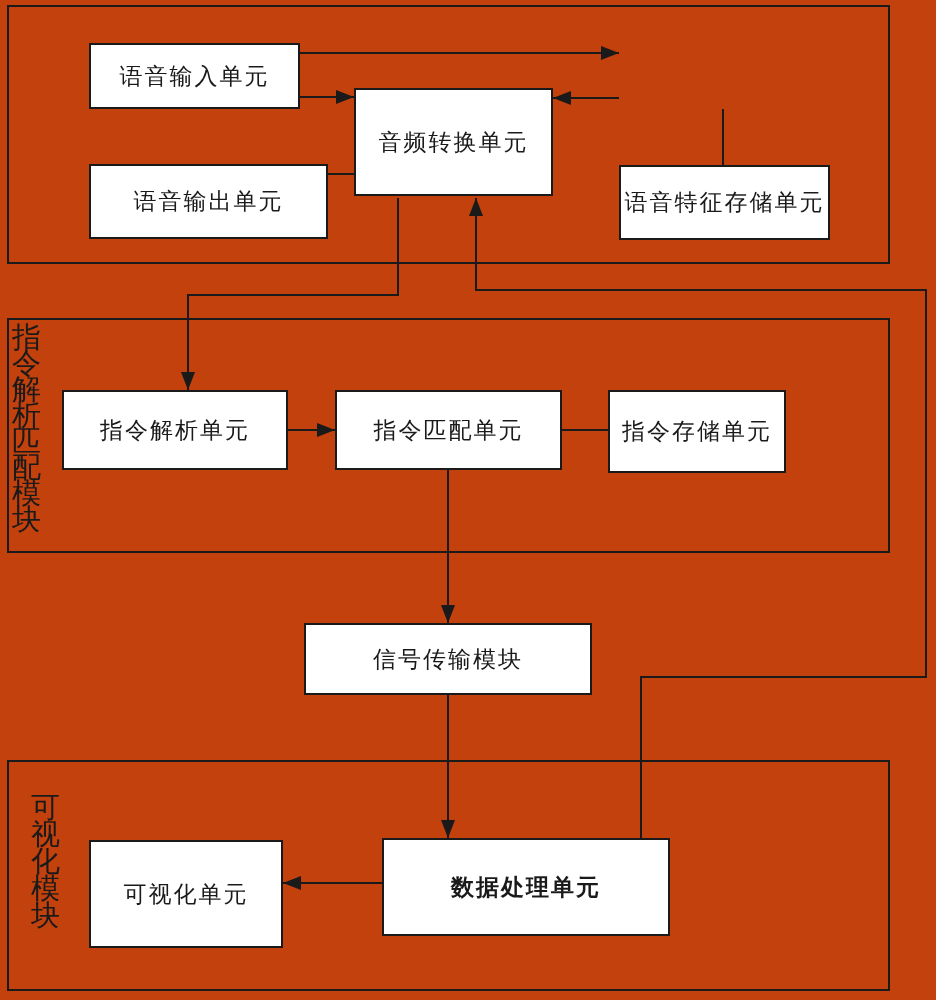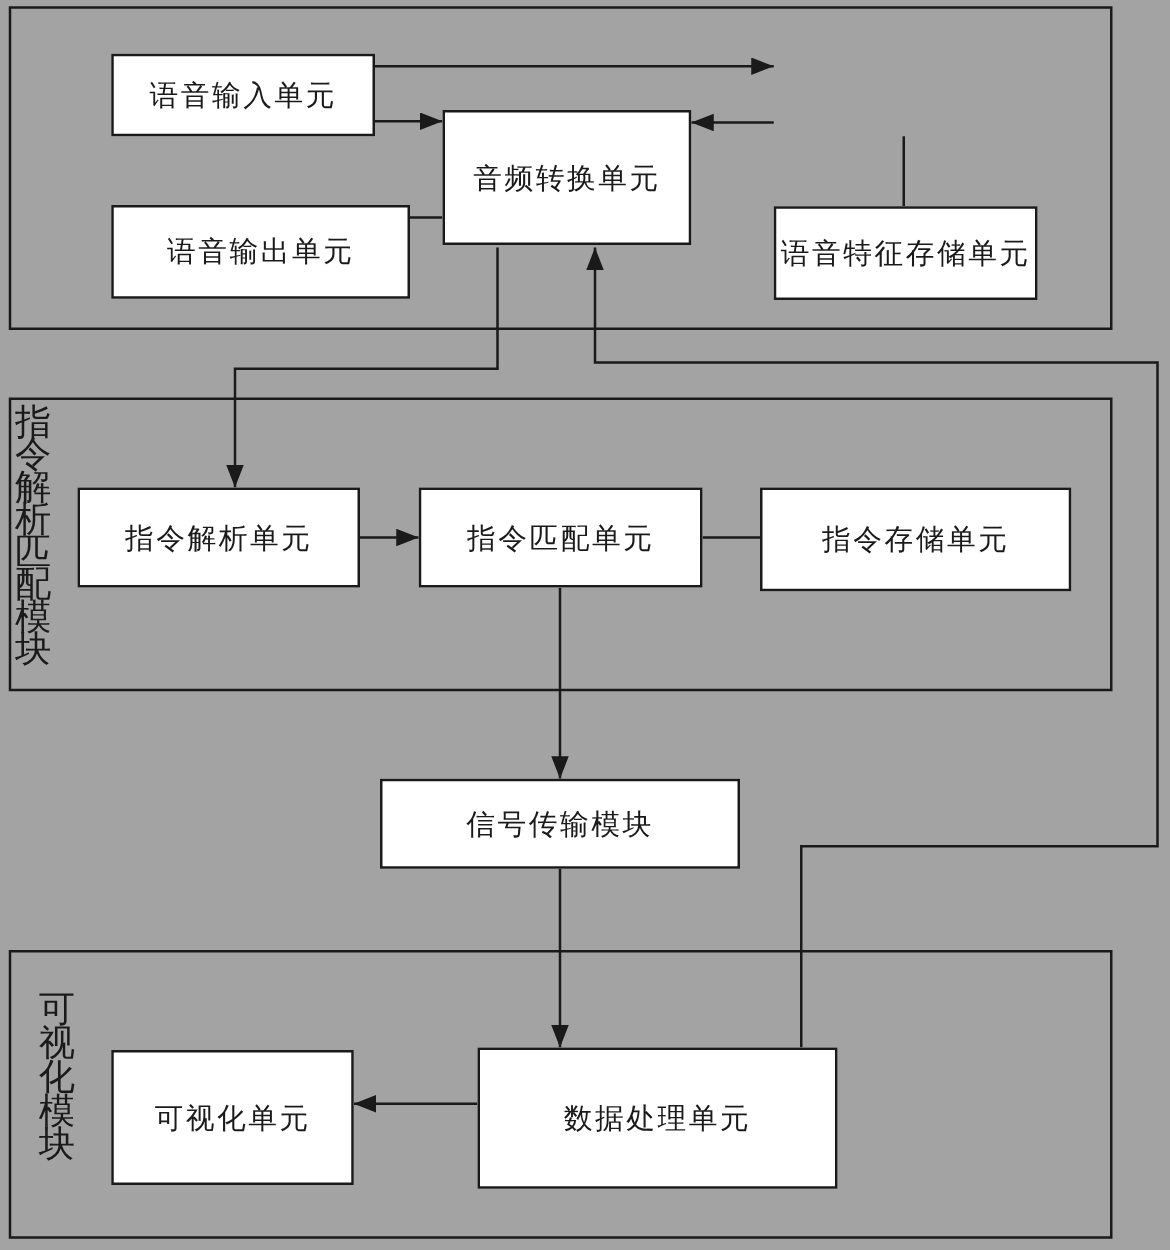--- a/index.html
+++ b/index.html
@@ -4,21 +4,21 @@
 <style>
   html, body {
     margin: 0;
     padding: 0;
     background: #ffffff;
   }
   .canvas {
     position: relative;
     width: 936px;
     height: 1000px;
-    background: #a3a3a3;
+    background: #c2410c;
     font-family: "DejaVu Serif", "Liberation Serif", serif;
     color: #1a1a1a;
     overflow: hidden;
   }
   .container {
     position: absolute;
     border: 2px solid #1a1a1a;
     background: transparent;
     box-sizing: border-box;
   }
@@ -97,29 +97,29 @@
   </div>
   <div class="node" style="left:619px; top:165px; width:211px; height:75px;">
     <span>语音特征存储单元</span>
   </div>
   <div class="node" style="left:62px; top:390px; width:226px; height:80px;">
     <span>指令解析单元</span>
   </div>
   <div class="node" style="left:335px; top:390px; width:227px; height:80px;">
     <span>指令匹配单元</span>
   </div>
-  <div class="node" style="left:608px; top:390px; width:249px; height:83px;">
+  <div class="node" style="left:608px; top:390px; width:178px; height:83px;">
     <span>指令存储单元</span>
   </div>
   <div class="node" style="left:304px; top:623px; width:288px; height:72px;">
     <span>信号传输模块</span>
   </div>
   <div class="node" style="left:89px; top:840px; width:194px; height:108px;">
     <span>可视化单元</span>
   </div>
-  <div class="node" style="left:382px; top:838px; width:288px; height:113px;">
+  <div class="node" style="left:382px; top:838px; width:288px; height:98px;font-weight:bold;">
     <span>数据处理单元</span>
   </div>
 
   <div class="vlabel" style="left:12px; top:324px;">指令解析匹配模块</div>
   <div class="vlabel visual" style="left:31px; top:794px;">可视化模块</div>
 
 </div>
 
 </body></html>

